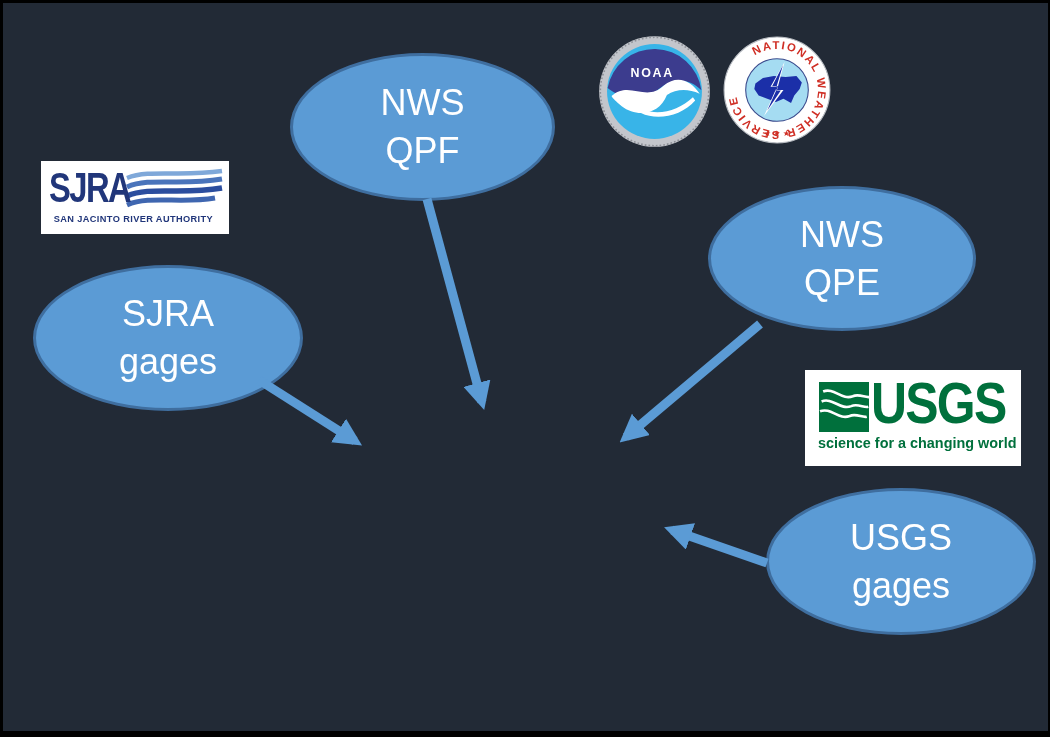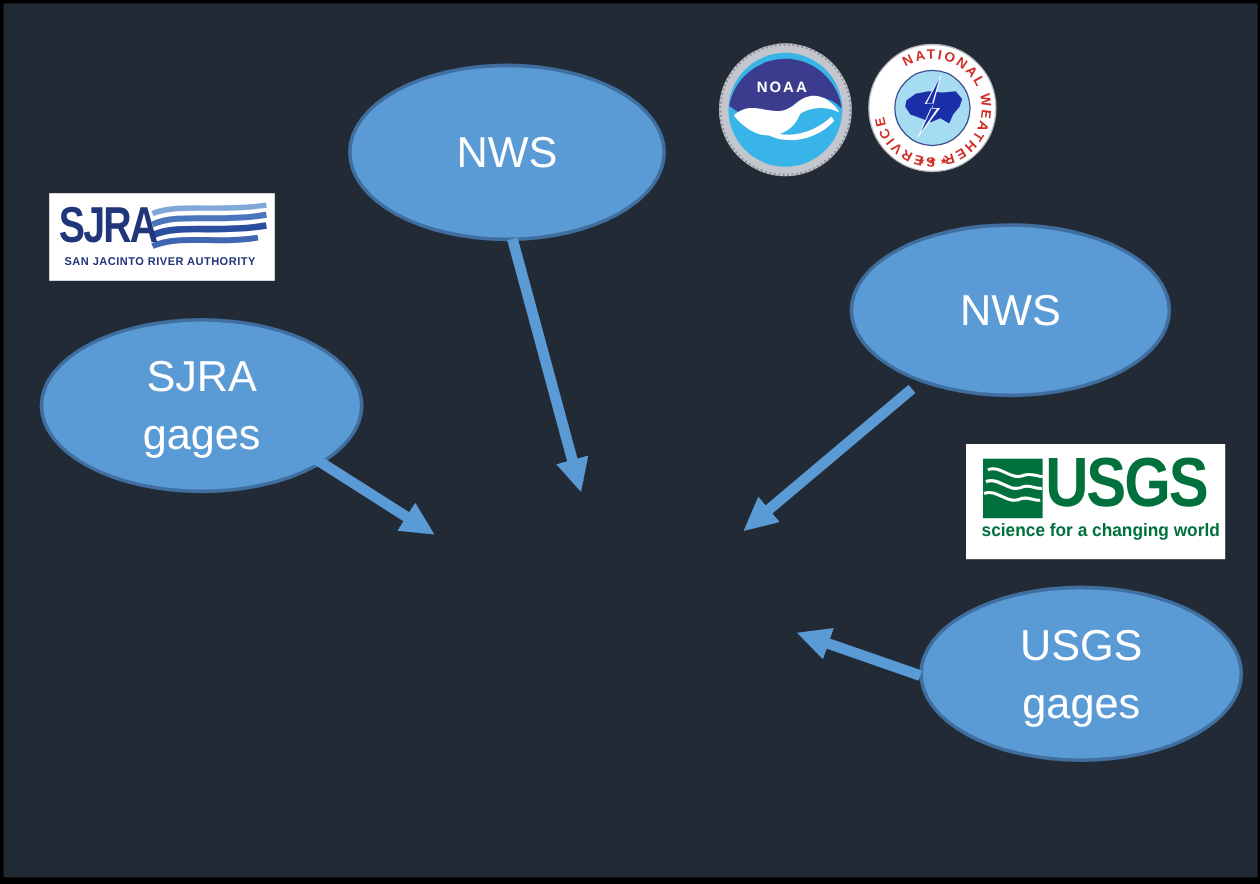--- a/index.html
+++ b/index.html
@@ -136,24 +136,26 @@
         <path d="M2,23 C12,17 22,29 32,23 C38,19 45,23 49,21"></path>
         <path d="M2,33 C12,27 22,39 32,33 C38,29 45,33 49,31"></path>
       </g>
     </svg>
     <span class="usgs-acronym">USGS</span>
     <div class="usgs-tagline">science for a changing world</div>
   </div>
 
   <div class="node n-qpf">
     <span>NWS</span>
+    <span>QPF</span>
   </div>
 
   <div class="node n-qpe">
     <span>NWS</span>
+    <span>QPE</span>
   </div>
 
   <div class="node n-sjra">
     <span>SJRA</span>
     <span>gages</span>
   </div>
 
   <div class="node n-usgs">
     <span>USGS</span>
     <span>gages</span>

